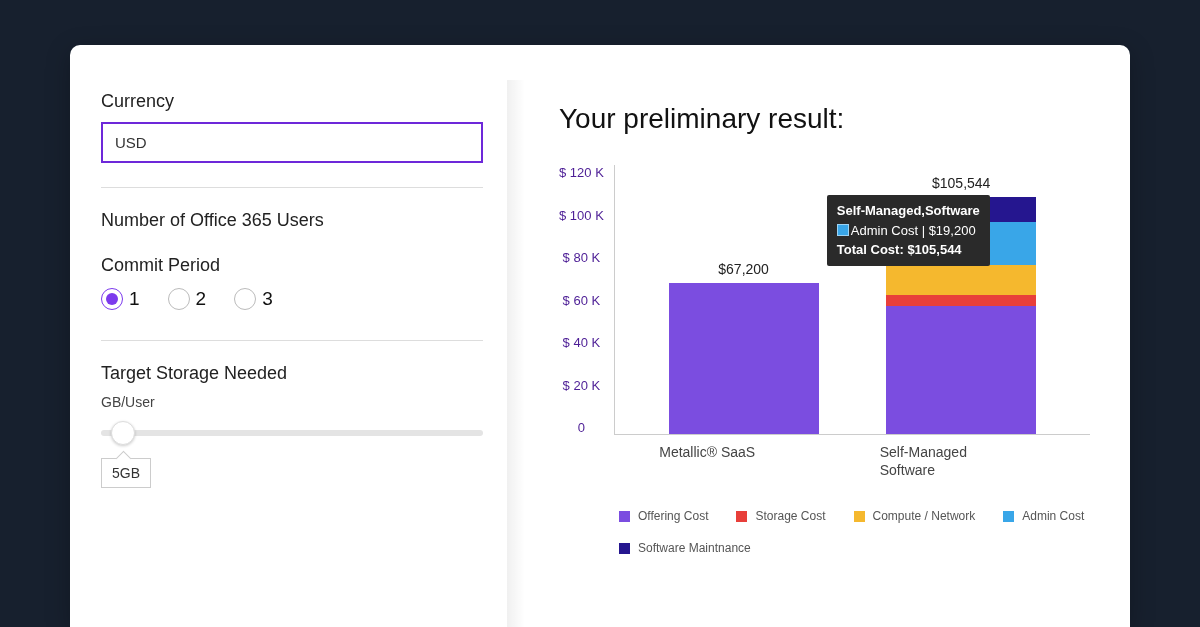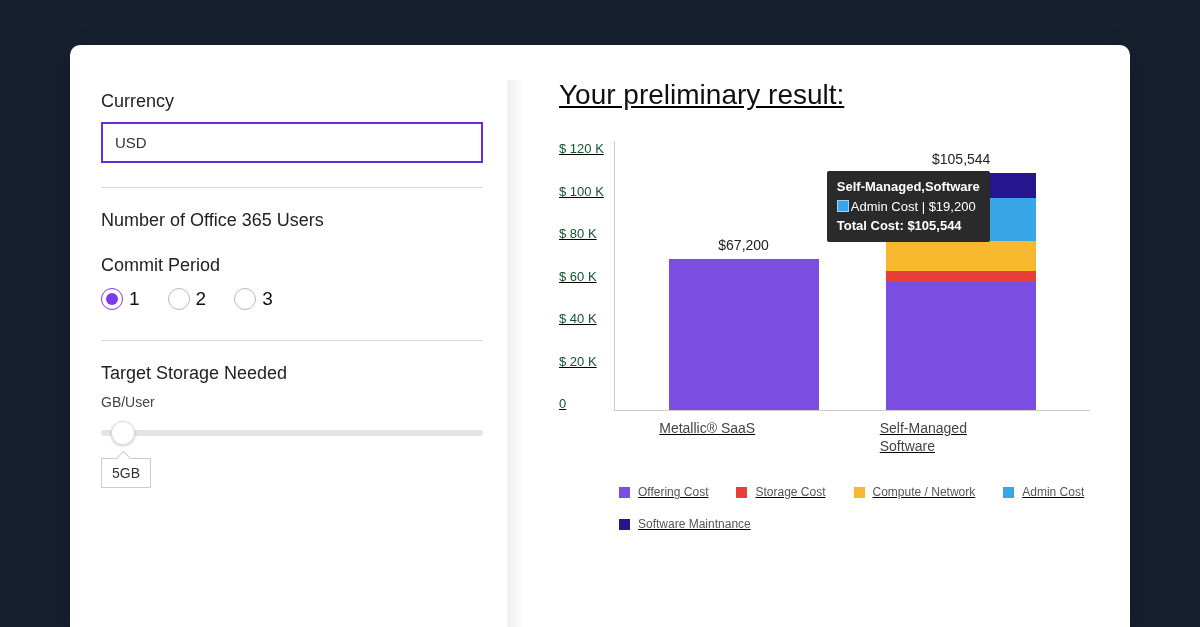--- a/index.html
+++ b/index.html
@@ -22,23 +22,22 @@
     box-shadow: 0 6px 24px rgba(0,0,0,0.25);
     display: flex;
   }
   .left-pane {
     width: 430px;
     padding: 46px 24px 15px 24px;
     margin-left: 7px;
   }
   .right-pane {
     flex: 1;
-    padding: 34px 40px 0 52px;
+    padding: 58px 40px 0 52px;
     position: relative;
-    text-decoration: underline;
   }
   .right-shadow {
     position: absolute;
     left: 0;
     top: 35px;
     bottom: 0;
     width: 18px;
     background: linear-gradient(to right, rgba(0,0,0,0.06), rgba(0,0,0,0));
     pointer-events:none;
   }
@@ -87,22 +86,22 @@
   .slider-value-box::before {
     content: ""; position: absolute; top: -6px; left: 16px;
     width: 10px; height: 10px; background: #fff;
     border-left: 1px solid #ccc; border-top: 1px solid #ccc;
     transform: rotate(45deg);
   }
   .result-title { font-size: 28px; font-weight: 500; color: #111; margin-bottom: 30px; }
   .chart-area { display: flex; }
   .y-axis {
     display: flex; flex-direction: column; justify-content: space-between;
-    height: 270px; padding-right: 10px; text-align: left;
-    font-size: 13px; color: #14532d;
+    height: 270px; padding-right: 10px; text-align: center;
+    font-size: 13px; color: #4c1d95;
   }
   .plot {
     flex: 1; height: 270px; border-left: 1px solid #ccc; border-bottom: 1px solid #ccc;
     position: relative; display: flex; align-items: flex-end;
     justify-content: space-around; padding: 0 20px;
   }
   .bar-col { width: 160px; display: flex; flex-direction: column; align-items: center; position: relative;}
   .bar-label-top { position: absolute; font-size: 14px; color: #222; font-weight: 500; white-space: nowrap; }
   .stack { width: 150px; display: flex; flex-direction: column-reverse; }
   .seg { width: 100%; }

